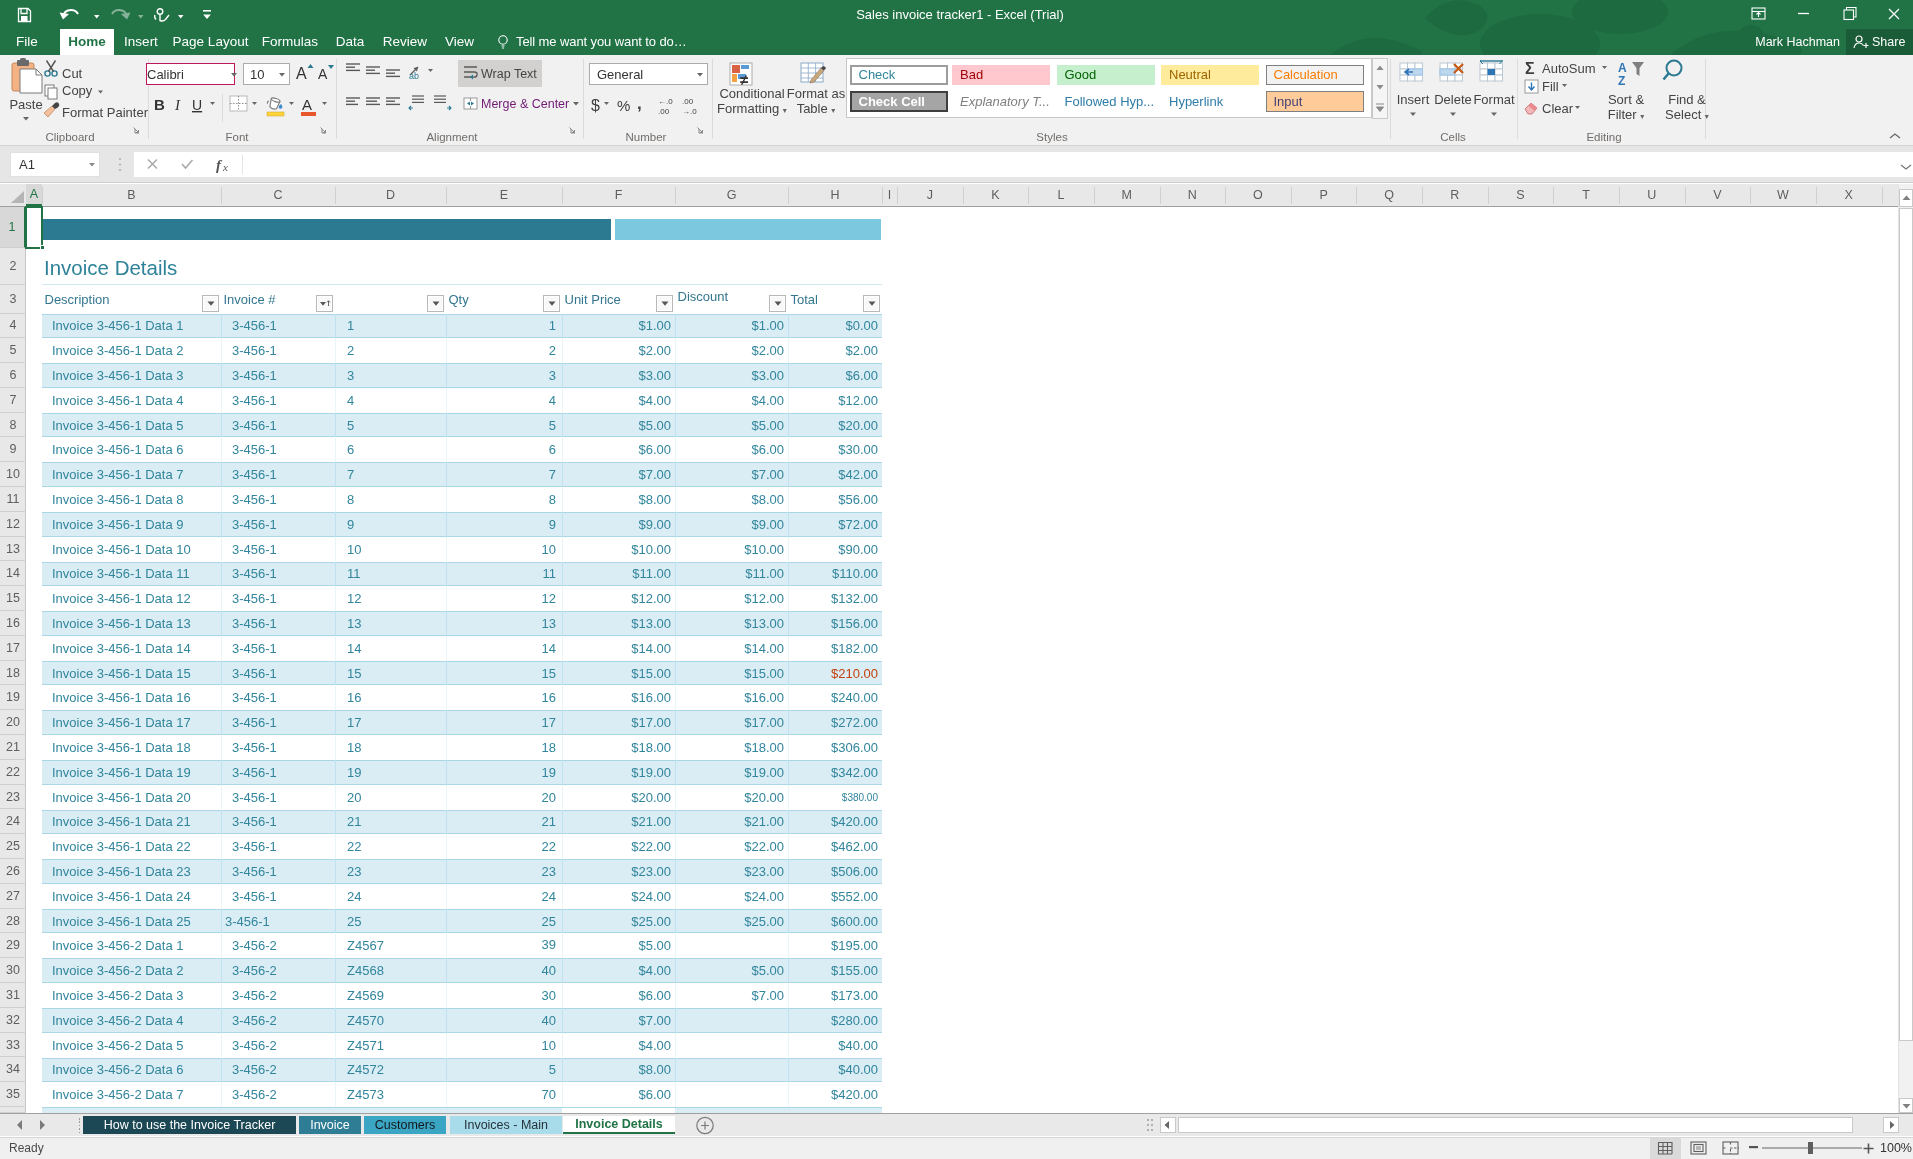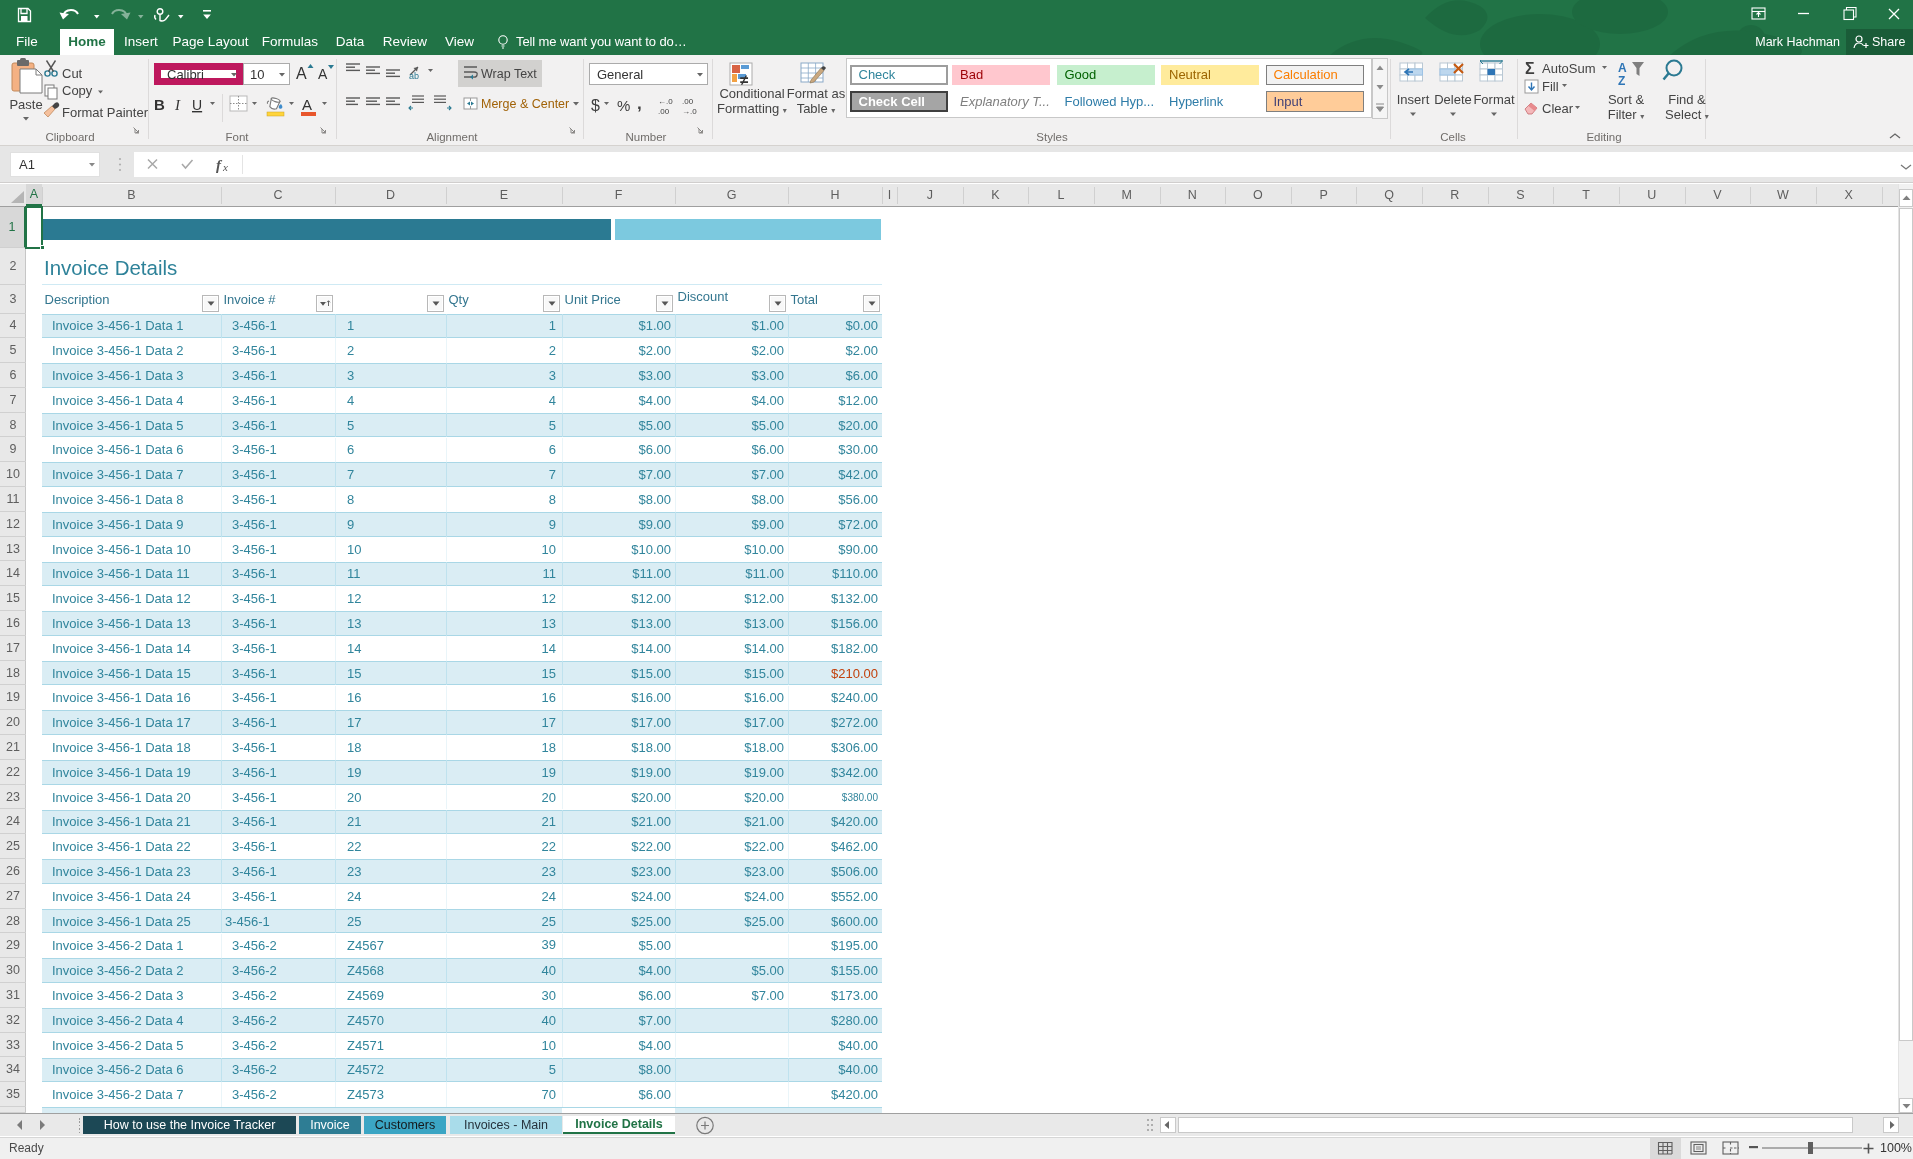--- a/index.html
+++ b/index.html
@@ -39,20 +39,21 @@
 <circle cx="150" cy="7.5" r="2.8"></circle>
 <path d="M150 10.5 v6 q3 1.5 5.5 -1 l3.5 -4.5"></path>
 <path d="M146 15.5 q-2 -2 -1 -4.5"></path>
 </g>
 <path d="M168 11 l5.5 0 l-2.75 3.4 z" fill="#fff"></path>
 <g fill="#fff">
         <rect x="193" y="6" width="8" height="1.6"></rect>
         <path d="M193.2 10.5 l7.6 0 l-3.8 4.6 z"></path>
       </g>
 </svg>
+<div class="ab" style="left:760px;top:0;width:400px;height:28px;color:#ffffff;font-size:13px;display:flex;align-items:center;justify-content:center;">Sales invoice tracker1 - Excel (Trial)</div>
 <svg class="ab" style="left:1740px;top:0;" width="173" height="28" viewBox="0 0 173 28">
 <g stroke="#fff" fill="none" stroke-width="1.1">
 <rect x="12" y="8" width="13" height="11"></rect>
 <path d="M12 11.5 h13"></path>
 <path d="M18.5 17 v-4 M16.5 14.5 l2 -2 l2 2"></path>
 <path d="M58 13.5 h11" stroke-width="1.3"></path>
 <rect x="104" y="10" width="9.5" height="9.5"></rect>
 <path d="M106.5 10 v-2.5 h9.5 v9.5 h-2.5"></path>
 <path d="M149 9 l10 10 M159 9 l-10 10" stroke-width="1.3"></path>
 </g>
@@ -129,21 +130,21 @@
 </g>
 <text x="62" y="23" font-size="13" fill="#444">Cut</text>
 <text x="62" y="40" font-size="13" fill="#444">Copy</text>
 <path d="M98 35.5 l5 0 l-2.5 3 z" fill="#666"></path>
 <text x="62" y="62" font-size="13" fill="#444">Format Painter</text>
 </svg>
 <div class="ab" style="left:6px;top:97px;width:40px;text-align:center;font-size:13px;color:#444;">Paste</div>
 <svg class="ab" style="left:20px;top:115px;" width="12" height="8" viewBox="0 0 12 8">
       <path d="M3 2 l6 0 l-3 3.6 z" fill="#666"></path>
     </svg>
-<div class="ab" style="left:154px;top:63px;width:89px;height:22px;background:#fff;border:7px solid #be185d;font-size:13px;color:#333;display:flex;align-items:center;padding-left:6px;">Calibri</div>
+<div class="ab" style="left:146px;top:63px;width:89px;height:22px;background:#fff;border:1px solid #be185d;font-size:13px;color:#333;display:flex;align-items:center;">Calibri</div>
 <svg class="ab" style="left:228px;top:71px;" width="12" height="8" viewBox="0 0 12 8">
       <path d="M3 2 l6 0 l-3 3.6 z" fill="#666"></path>
     </svg>
 <div class="ab" style="left:243px;top:63px;width:47px;height:22px;background:#fff;border:1px solid #ababab;font-size:13px;color:#333;display:flex;align-items:center;padding-left:6px;">10</div>
 <svg class="ab" style="left:276px;top:71px;" width="12" height="8" viewBox="0 0 12 8">
       <path d="M3 2 l6 0 l-3 3.6 z" fill="#666"></path>
     </svg>
 <svg class="ab" style="left:294px;top:60px;" width="44" height="26" viewBox="0 0 44 26">
 <text x="2" y="19" font-size="16" fill="#333">A</text>
       <path d="M13.5 8 l3 -4 l3 4 z" fill="#2b7a92"></path>
@@ -221,21 +222,21 @@
 <svg class="ab" style="left:462px;top:64px;" width="18" height="18" viewBox="0 0 18 18">
 <path d="M2 3 h13 M2 8 h10 q4 0 3 3 q-0.5 2.5 -4 2 M2 13 h7" stroke="#595959" stroke-width="1.3" fill="none"></path>
 <path d="M11 10.5 l-3 2.5 l3 2.5 z" fill="#2b7a92"></path>
 </svg>
 <div class="ab" style="left:481px;top:60px;height:27px;display:flex;align-items:center;font-size:12.5px;color:#444;">Wrap Text</div>
 <svg class="ab" style="left:462px;top:95px;" width="18" height="18" viewBox="0 0 18 18">
 <rect x="2" y="3" width="13" height="11" fill="#fff" stroke="#9a9a9a"></rect>
 <path d="M8.5 3 v3 M8.5 14 v-3" stroke="#9a9a9a"></path>
 <path d="M5 8.5 l3 -2 v4 z M12 8.5 l-3 -2 v4 z" fill="#2b7a92"></path>
 </svg>
-<div class="ab" style="left:481px;top:92px;height:24px;display:flex;align-items:center;font-size:12.5px;color:#a16207;">Merge &amp; Center</div>
+<div class="ab" style="left:481px;top:92px;height:24px;display:flex;align-items:center;font-size:12.5px;color:#701a75;">Merge &amp; Center</div>
 <svg class="ab" style="left:570px;top:100px;" width="12" height="8" viewBox="0 0 12 8">
       <path d="M3 2 l6 0 l-3 3.6 z" fill="#666"></path>
     </svg>
 <div class="ab" style="left:589px;top:63px;width:119px;height:22px;background:#fff;border:1px solid #ababab;font-size:13px;color:#333;display:flex;align-items:center;padding-left:7px;">General</div>
 <svg class="ab" style="left:694px;top:71px;" width="12" height="8" viewBox="0 0 12 8">
       <path d="M3 2 l6 0 l-3 3.6 z" fill="#666"></path>
     </svg>
 <svg class="ab" style="left:585px;top:92px;" width="130" height="32" viewBox="0 0 130 32">
 <text x="6" y="19" font-size="16" fill="#3f3f3f">$</text>
 <path d="M20 22 l5 0 l-2.5 3 z" fill="#666" transform="translate(-1,-12)"></path>

